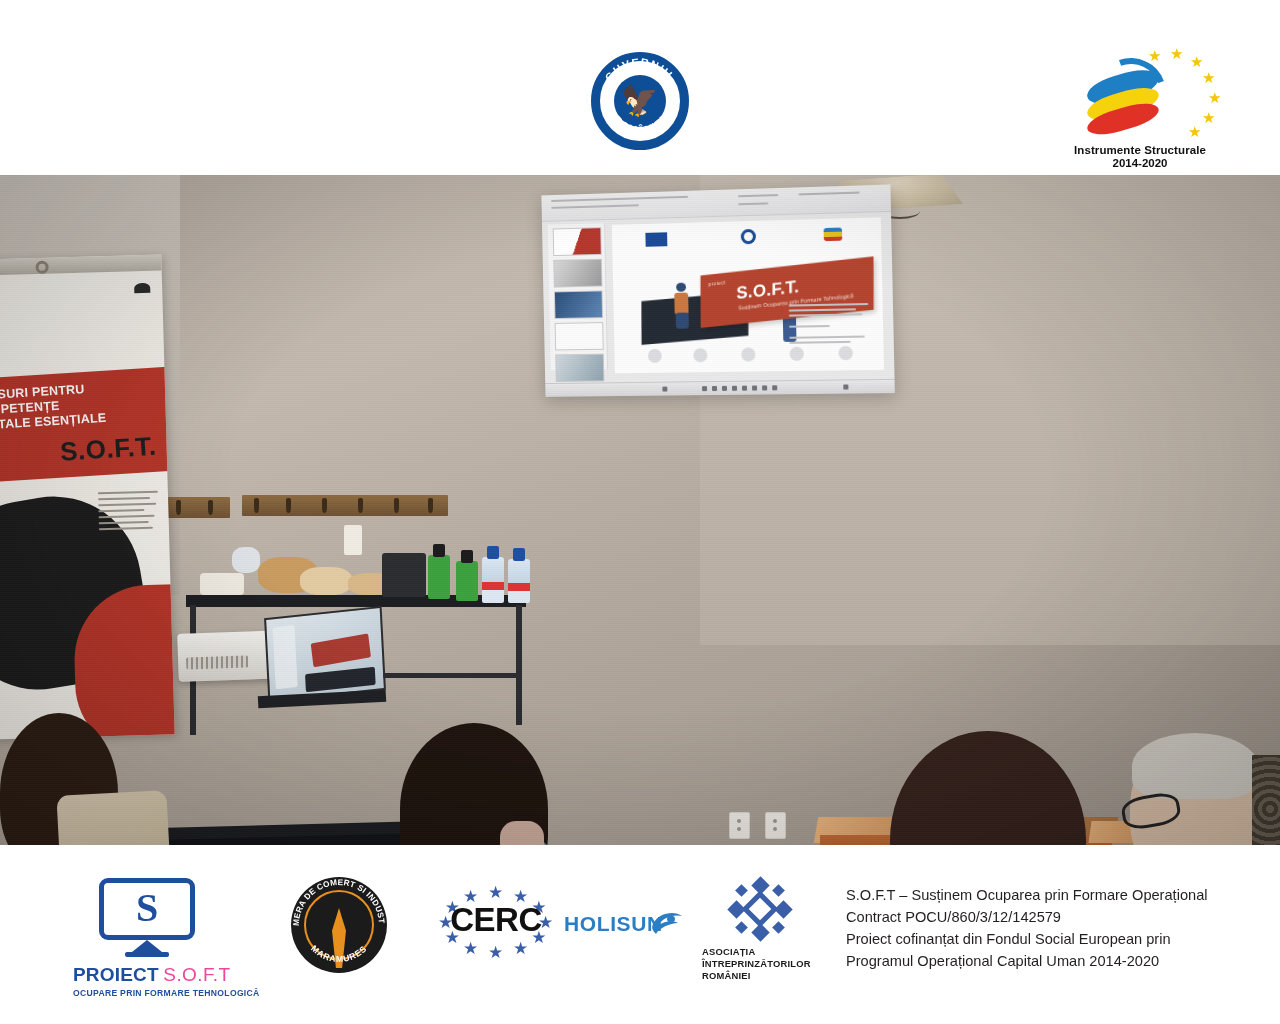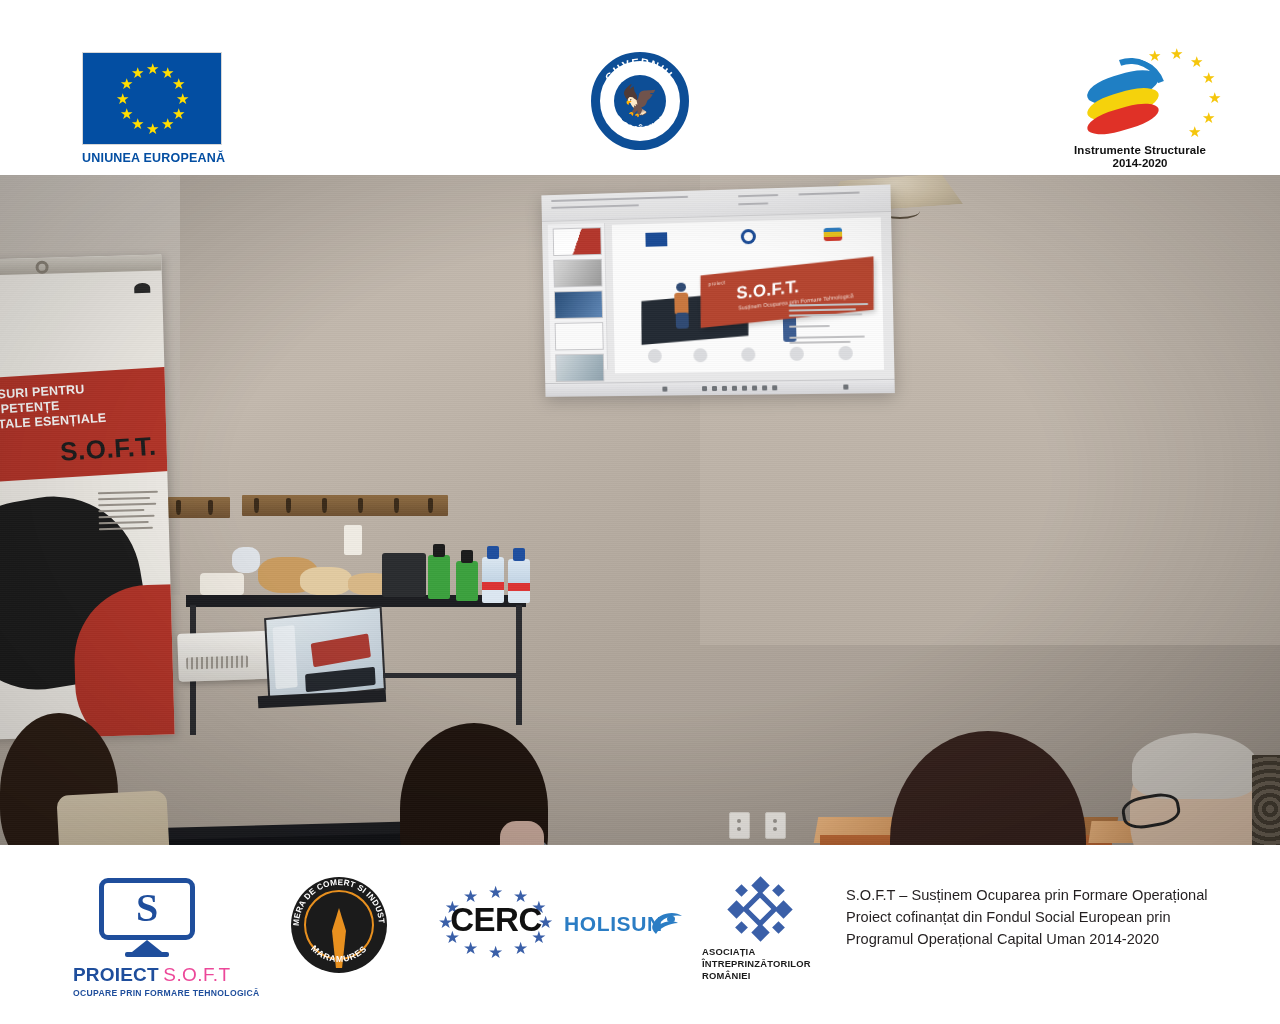--- a/index.html
+++ b/index.html
@@ -718,37 +718,20 @@
     line-height: 22px;
     font-family: "Liberation Sans", sans-serif;
   }
   .f-info div { white-space: nowrap; }
 </style>
 </head>
 <body>
 
 <div class="header-band">
 
-  <div class="eu-logo">
-    <div class="eu-flag" id="euFlag">
-        <div class="eu-star" style="left: 70px; top: 16.5px;"></div>
-        <div class="eu-star" style="left: 85px; top: 20.5192px;"></div>
-        <div class="eu-star" style="left: 95.9808px; top: 31.5px;"></div>
-        <div class="eu-star" style="left: 100px; top: 46.5px;"></div>
-        <div class="eu-star" style="left: 95.9808px; top: 61.5px;"></div>
-        <div class="eu-star" style="left: 85px; top: 72.4808px;"></div>
-        <div class="eu-star" style="left: 70px; top: 76.5px;"></div>
-        <div class="eu-star" style="left: 55px; top: 72.4808px;"></div>
-        <div class="eu-star" style="left: 44.0192px; top: 61.5px;"></div>
-        <div class="eu-star" style="left: 40px; top: 46.5px;"></div>
-        <div class="eu-star" style="left: 44.0192px; top: 31.5px;"></div>
-        <div class="eu-star" style="left: 55px; top: 20.5192px;"></div>
-      </div>
-    <div class="eu-caption">UNIUNEA EUROPEANĂ</div>
-  </div>
 
   <div class="gov-logo">
     <div class="gov-seal">
       <div class="gov-seal-inner"></div>
       <div class="gov-seal-bird">🦅</div>
     </div>
     <svg class="gov-ring-text" viewBox="0 0 98 98">
       <defs>
         <path id="arcTop" d="M 14,49 A 35,35 0 0 1 84,49"></path>
         <path id="arcBot" d="M 16,49 A 33,33 0 0 0 82,49"></path>
@@ -1051,15 +1034,16 @@
   </div>
   <div class="asoc-text">
     <div>ASOCIAȚIA</div>
     <div>ÎNTREPRINZĂTORILOR</div>
     <div>ROMÂNIEI</div>
   </div>
 </div>
 
 <div class="f-info">
   <div>S.O.F.T – Susținem Ocuparea prin Formare Operațional</div>
+  <div>Contract POCU/860/3/12/142579</div>
   <div>Proiect cofinanțat din Fondul Social European prin</div>
   <div>Programul Operațional Capital Uman 2014-2020</div>
 </div>
 
 </body></html>

